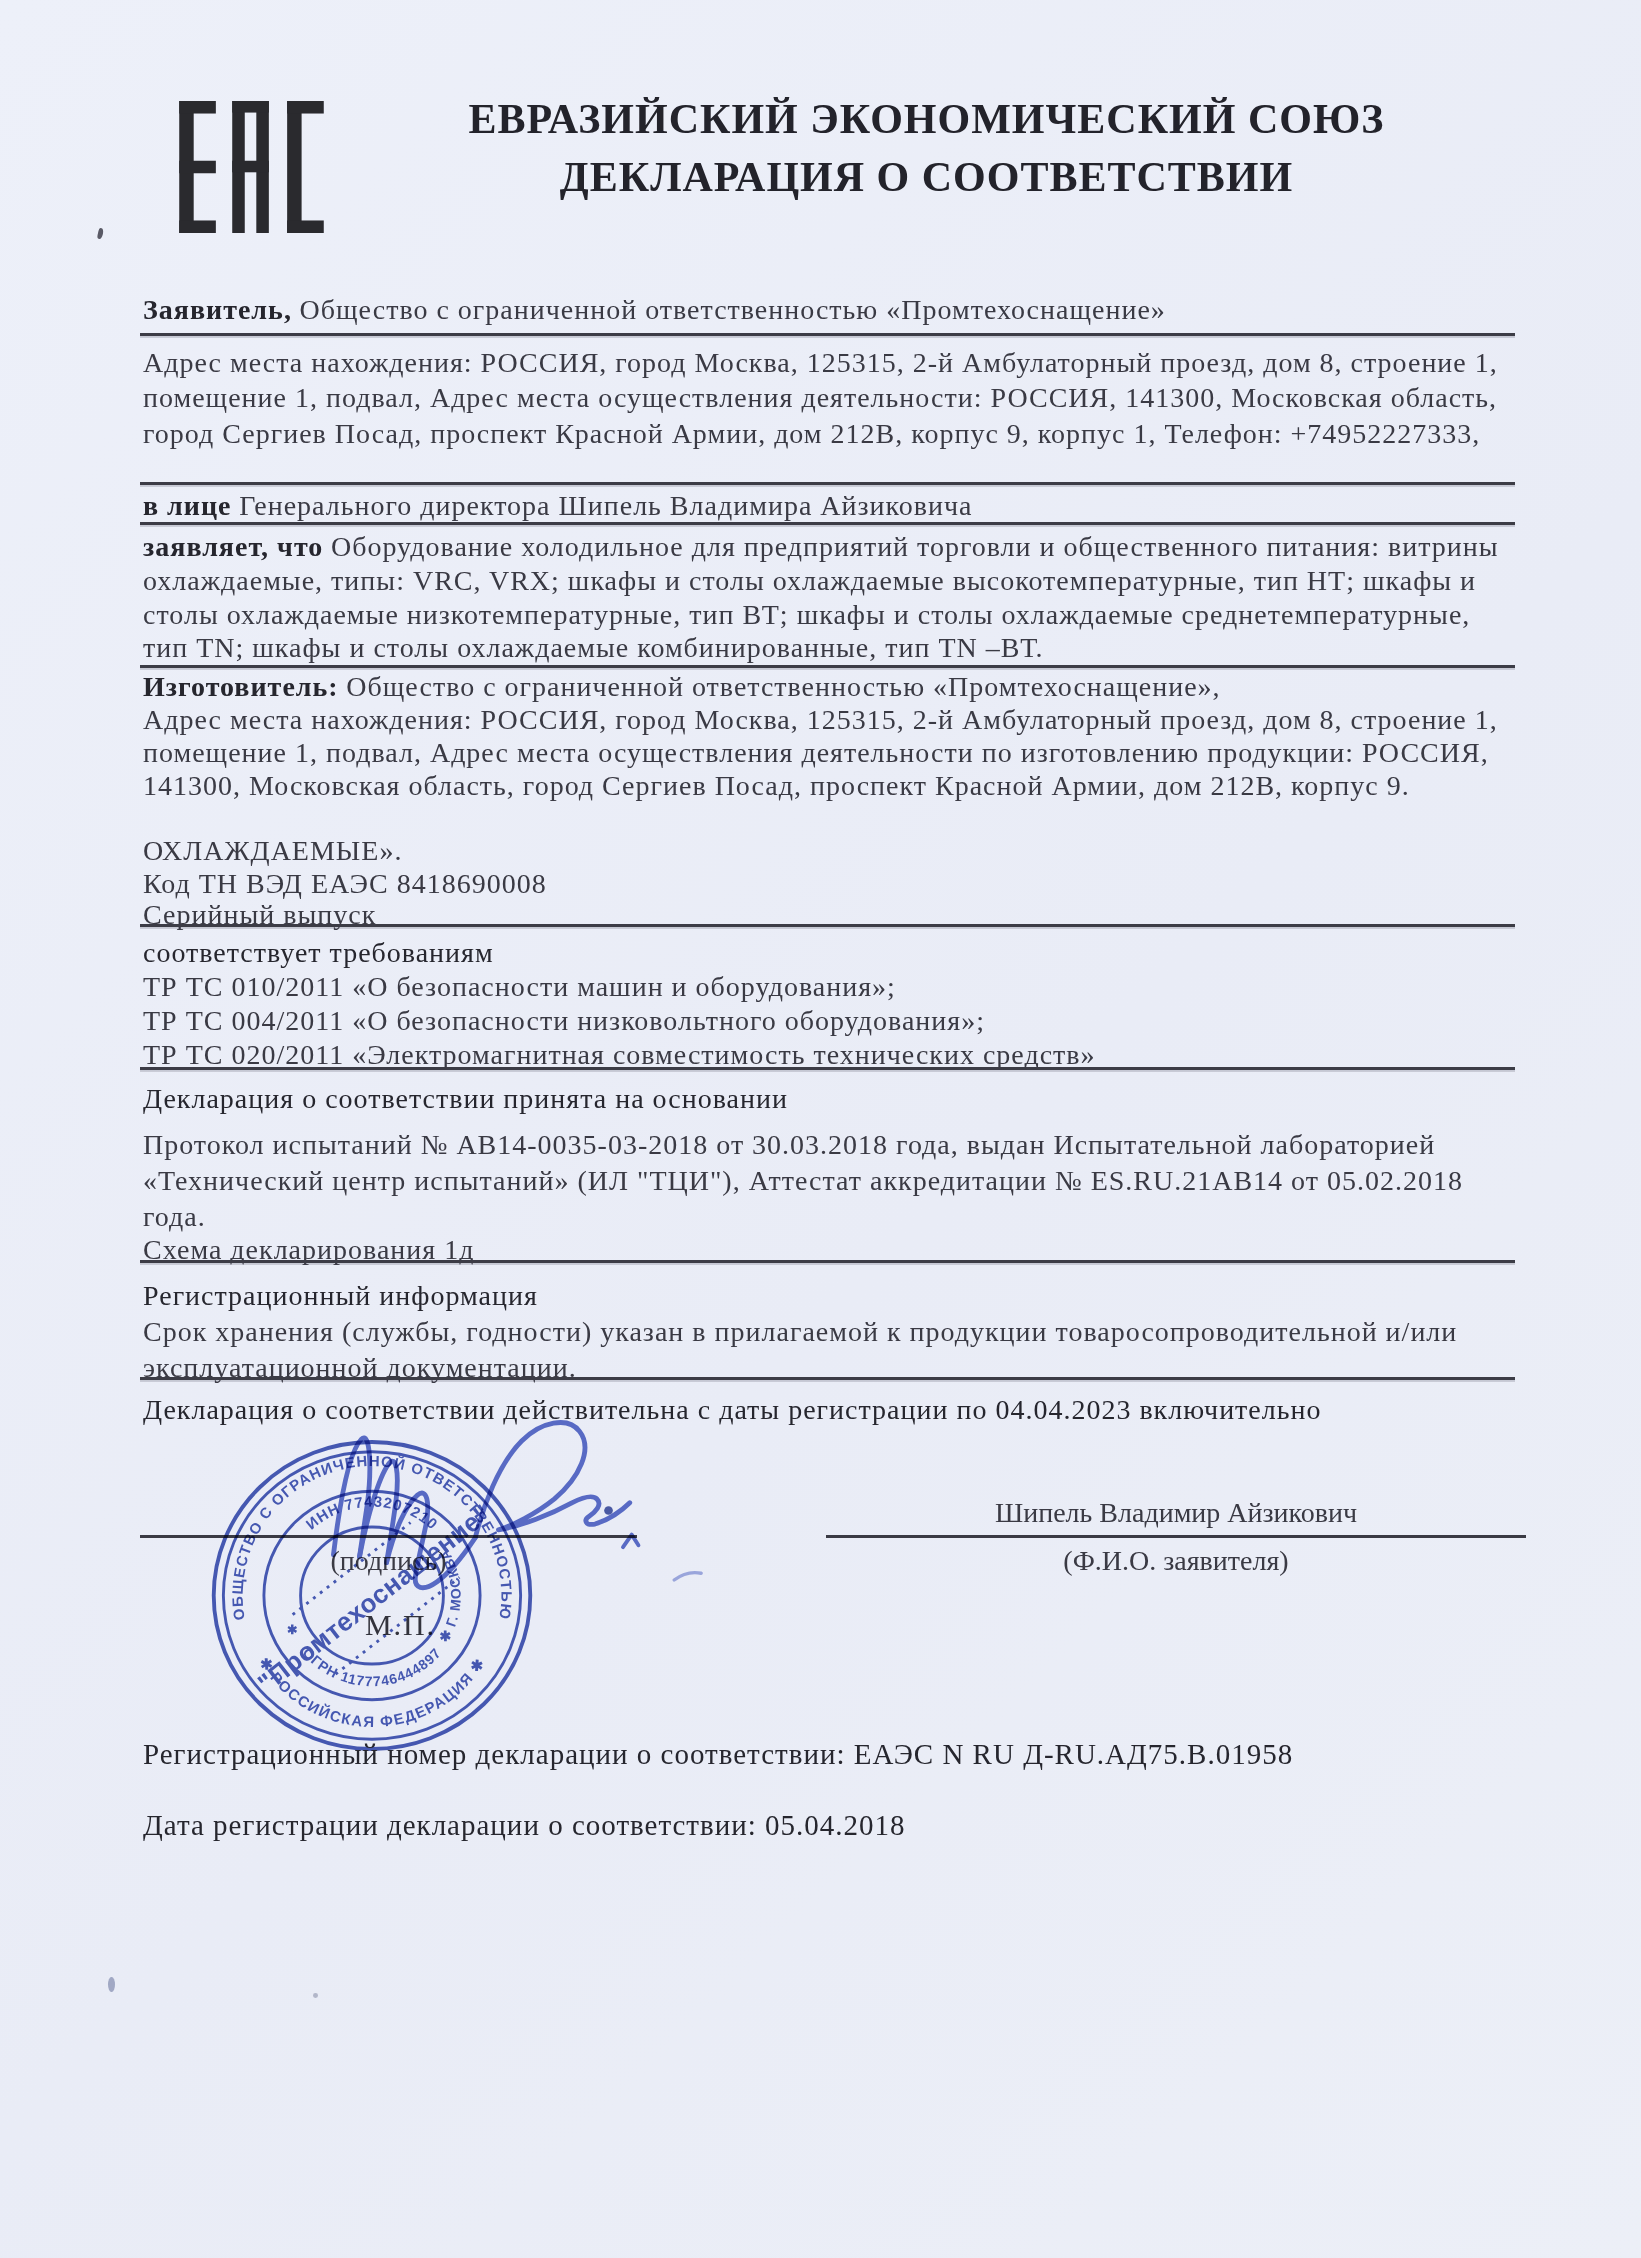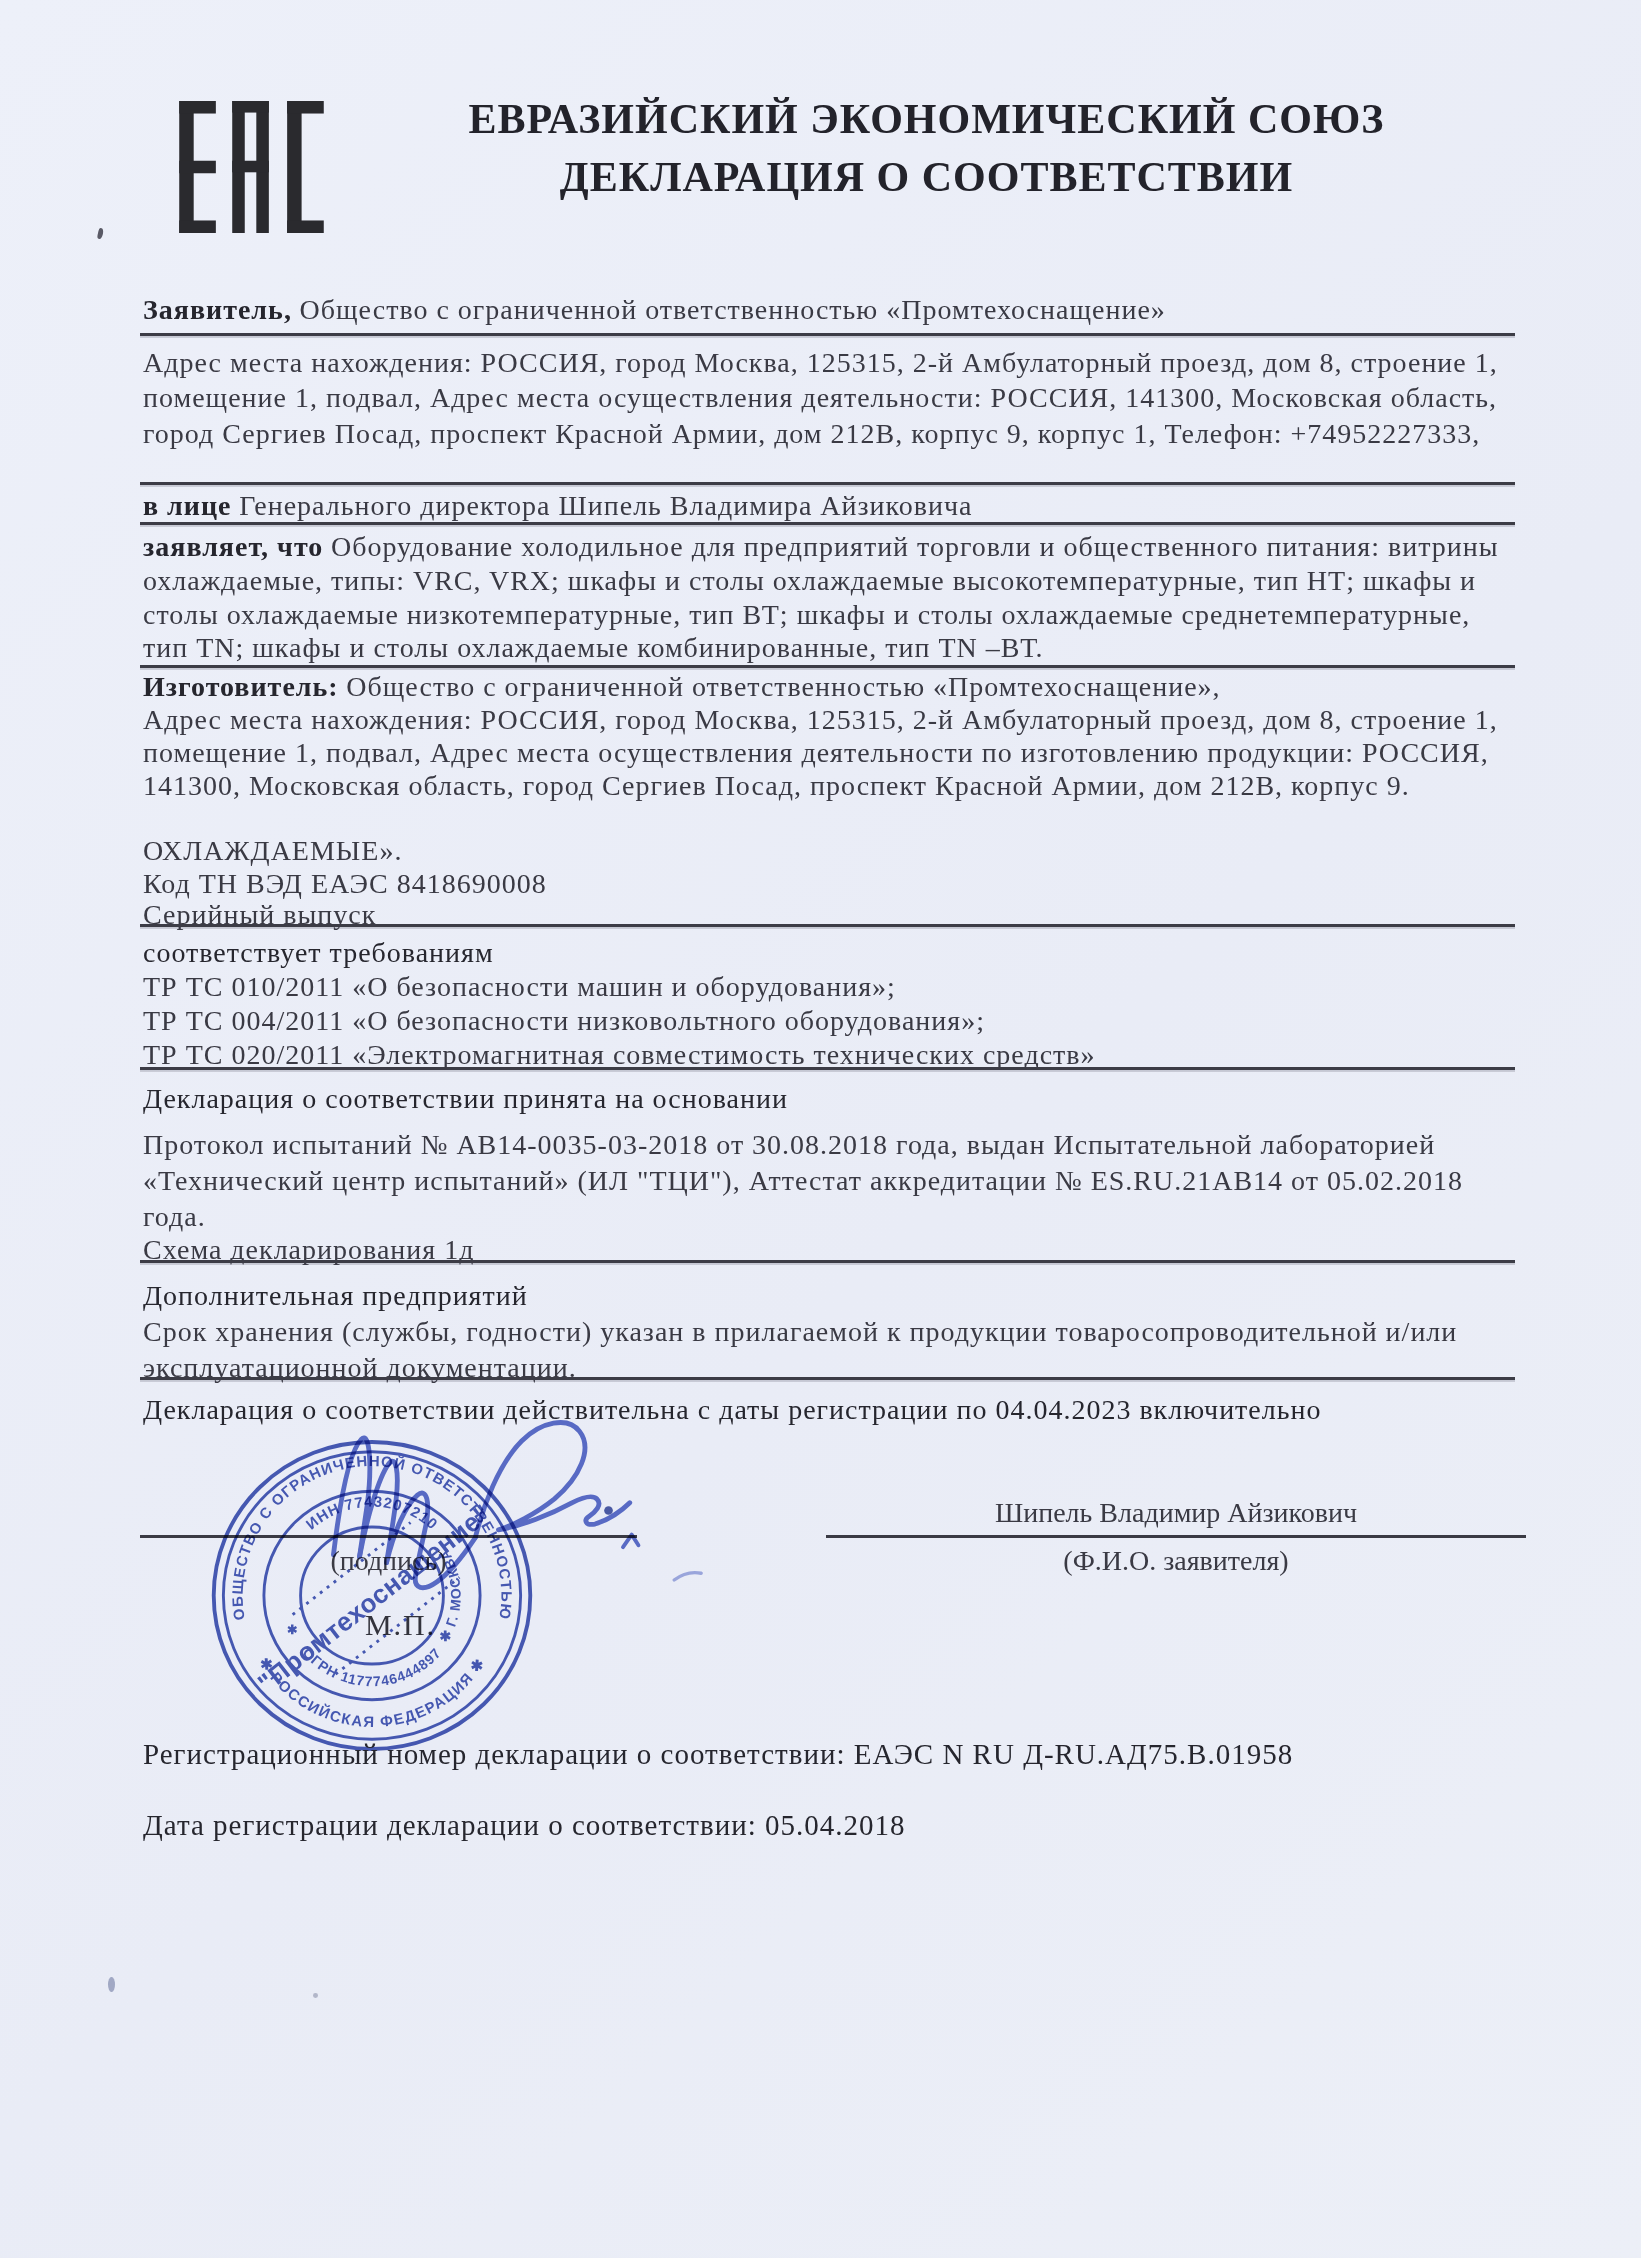--- a/index.html
+++ b/index.html
@@ -86,27 +86,27 @@
   <div class="line" style="top:898px">Серийный выпуск</div>
   <div class="hline" style="top:924px"></div>
 
   <div class="line bold" style="top:936px">соответствует требованиям</div>
   <div class="line" style="top:970px">ТР ТС 010/2011 «О безопасности машин и оборудования»;</div>
   <div class="line" style="top:1004px">ТР ТС 004/2011 «О безопасности низковольтного оборудования»;</div>
   <div class="line" style="top:1038px">ТР ТС 020/2011 «Электромагнитная совместимость технических средств»</div>
   <div class="hline" style="top:1067px"></div>
 
   <div class="line bold" style="top:1082px">Декларация о соответствии принята на основании</div>
-  <div class="line" style="top:1128px">Протокол испытаний № АВ14-0035-03-2018 от 30.08.2018 года, выдан Испытательной лабораторией</div>
+  <div class="line" style="top:1128px">Протокол испытаний № АВ14-0035-03-2018 от 30.03.2018 года, выдан Испытательной лабораторией</div>
   <div class="line" style="top:1164px">«Технический центр испытаний» (ИЛ "ТЦИ"), Аттестат аккредитации № ES.RU.21АВ14 от 05.02.2018</div>
   <div class="line" style="top:1200px">года.</div>
   <div class="line" style="top:1233px">Схема декларирования 1д</div>
   <div class="hline" style="top:1260px"></div>
 
-  <div class="line bold" style="top:1279px">Дополнительная предприятий</div>
+  <div class="line bold" style="top:1279px">Регистрационный информация</div>
   <div class="line" style="top:1315px">Срок хранения (службы, годности) указан в прилагаемой к продукции товаросопроводительной и/или</div>
   <div class="line" style="top:1351px">эксплуатационной документации.</div>
   <div class="hline" style="top:1377px"></div>
 
   <div class="line bold" style="top:1393px">Декларация о соответствии действительна с даты регистрации по 04.04.2023 включительно</div>
 
   <div class="sigline" style="left:140px;width:497px"></div>
   <div class="sigline" style="left:826px;width:700px"></div>
   <div class="center-block" style="left:140px;width:497px;top:1545px;font-size:28px;color:#3a3a44">(подпись)</div>
   <div class="center-block" style="left:152px;width:497px;top:1608px;font-size:30px;color:#33333c;letter-spacing:1.9px">М.П.</div>

